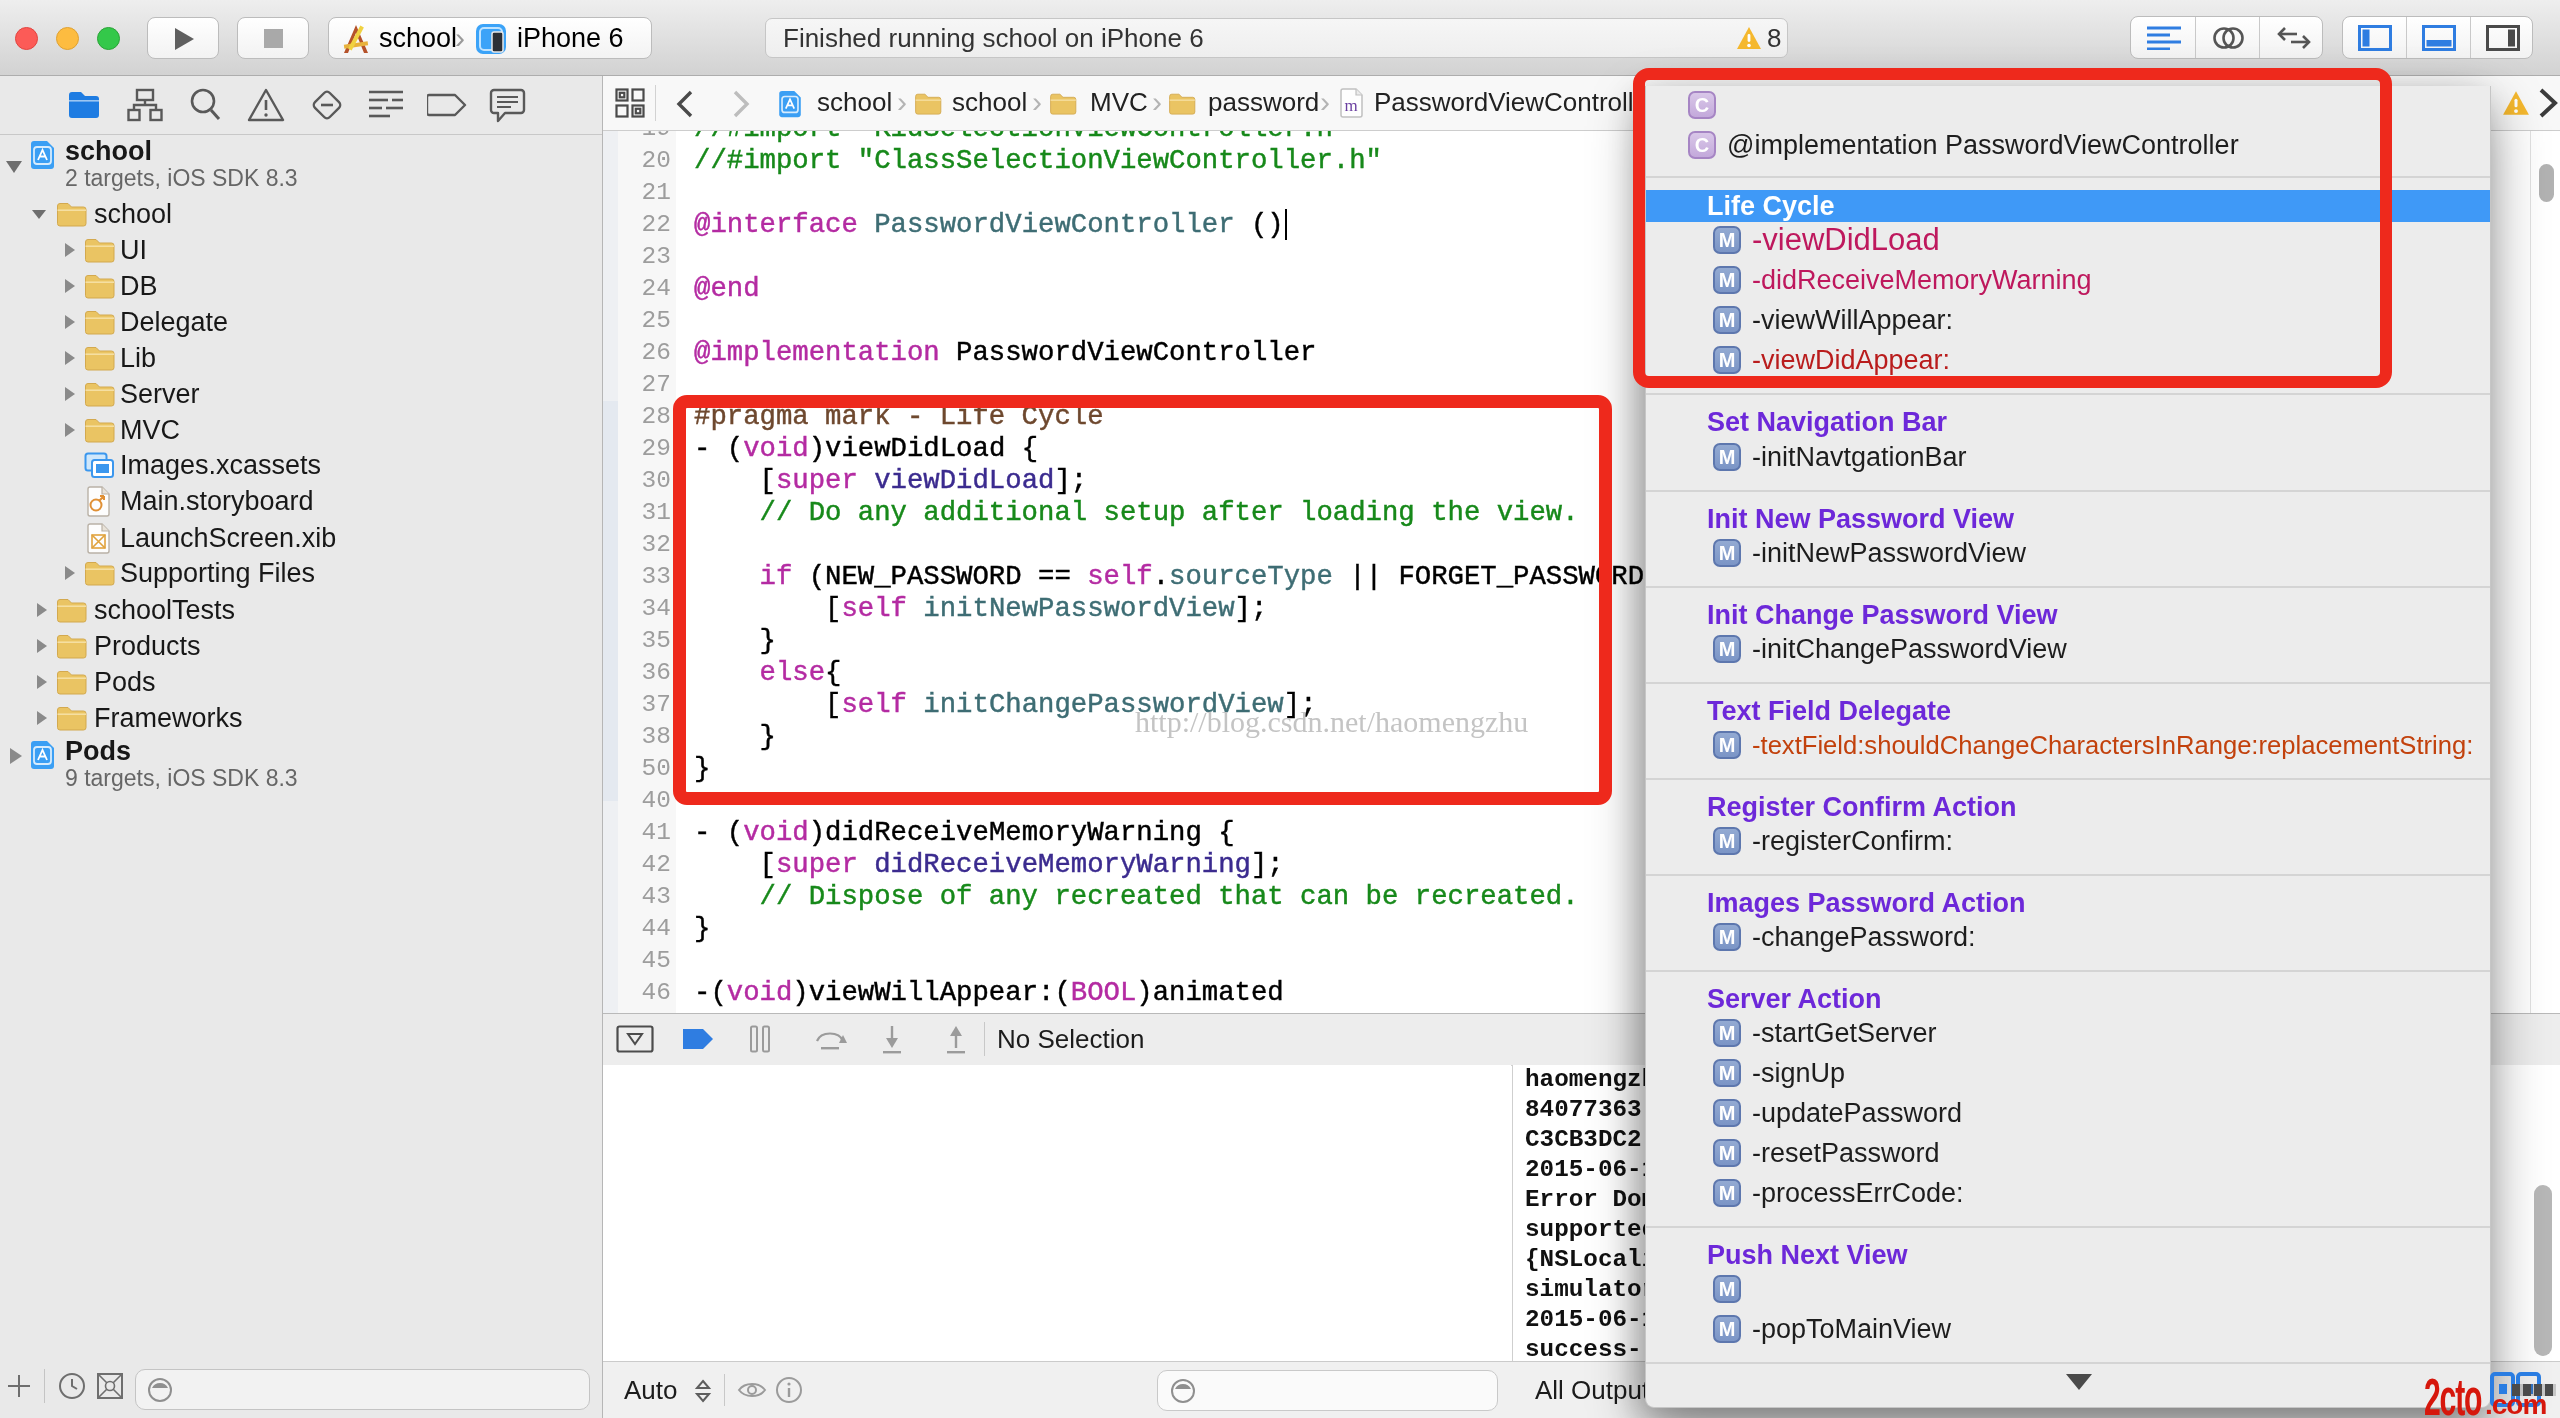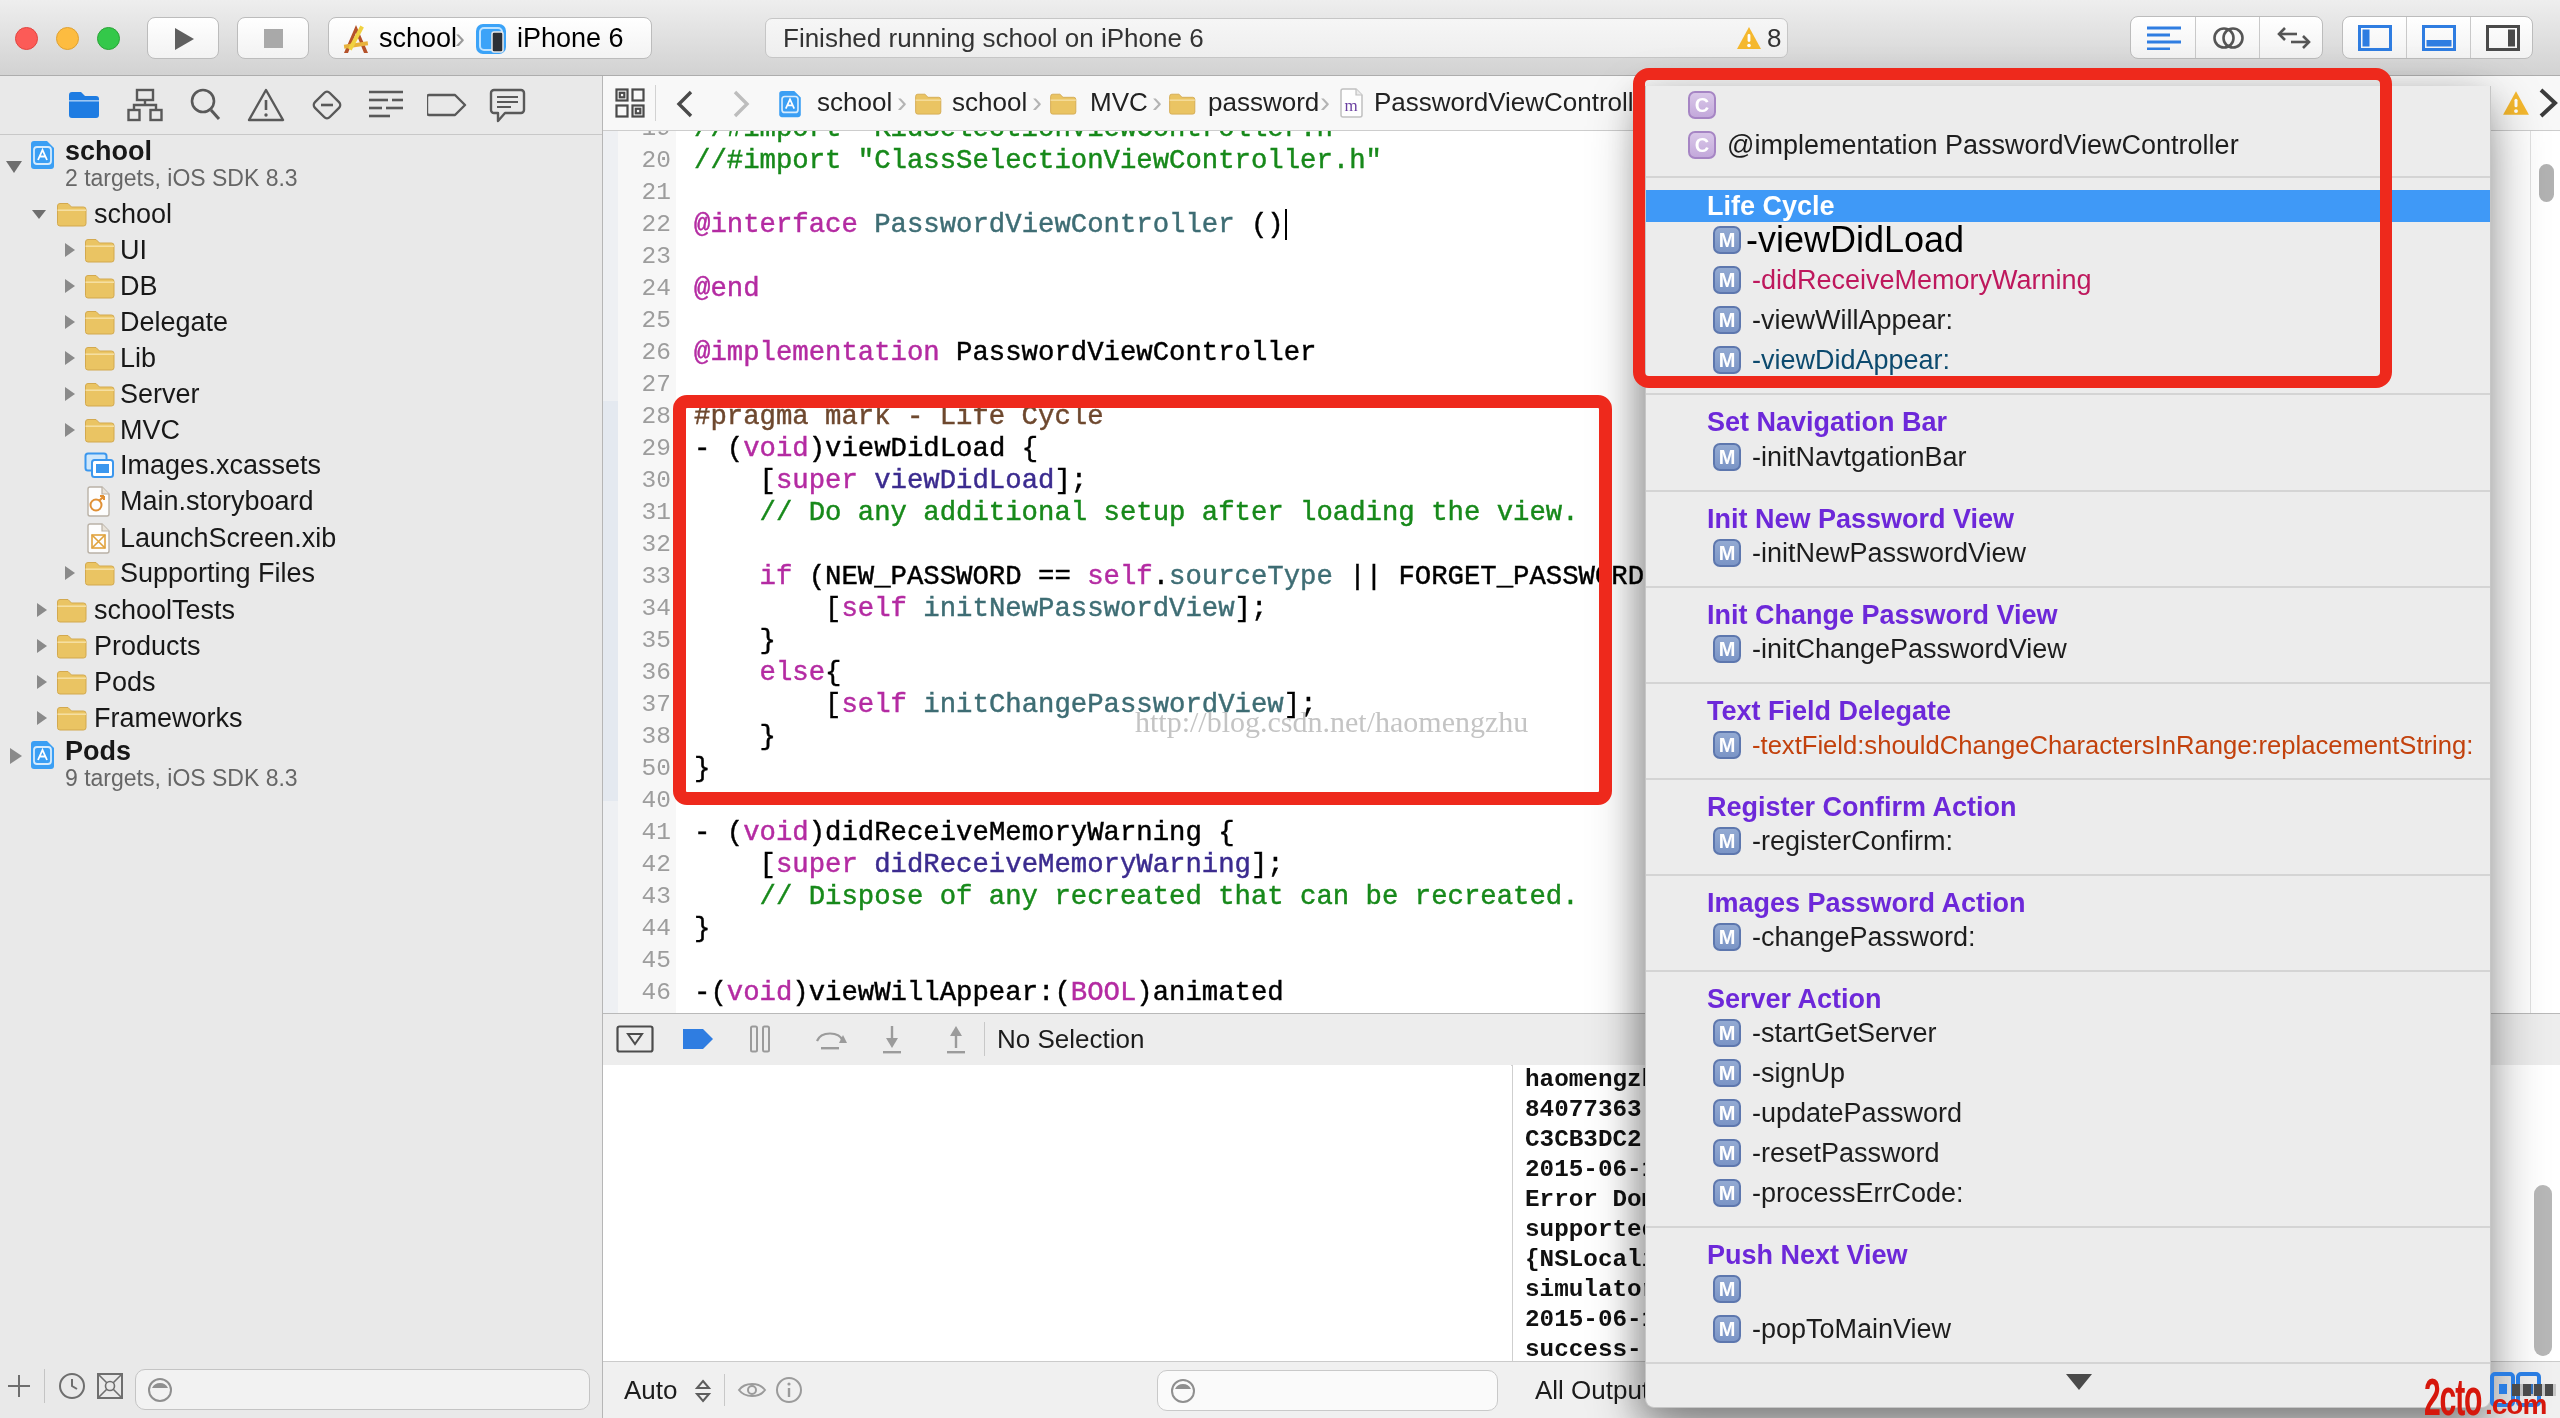--- a/index.html
+++ b/index.html
@@ -530,27 +530,27 @@
 <div class="abs" id="popup" style="left:1645px;top:86px;width:844px;height:1321px;background:#ececec;
      border:1px solid #c6c6c6;border-top:none;border-radius:0 0 9px 9px;
      box-shadow:0 22px 55px rgba(0,0,0,.4), -8px 10px 30px rgba(0,0,0,.18);overflow:hidden">
   <div class="abs" style="left:42px;top:5px;width:28px;height:28px;border-radius:7px;background:linear-gradient(#d9c7e8,#c3a9db);border:2px solid #a685c4;box-sizing:border-box;text-align:center;line-height:24px;font-size:20px;font-weight:bold;color:#fff">C</div>
   <div class="abs" style="left:42px;top:45px;width:28px;height:28px;border-radius:7px;background:linear-gradient(#d9c7e8,#c3a9db);border:2px solid #a685c4;box-sizing:border-box;text-align:center;line-height:24px;font-size:20px;font-weight:bold;color:#fff">C</div>
   <div class="abs" style="left:81px;top:42px;height:34px;line-height:34px;font-size:27px;color:#1d1d1d;white-space:nowrap">@implementation PasswordViewController</div>
   <div class="sep" style="top:90px"></div>
   <div class="abs" style="left:0;top:104px;width:100%;height:32px;background:#3f99f7"></div>
   <div class="abs" style="left:61px;top:104px;height:32px;line-height:32px;font-size:27px;font-weight:bold;color:#fff">Life Cycle</div>
   <div class="abs" style="left:67px;top:140px;width:28px;height:28px;border-radius:7px;background:linear-gradient(#93aad2,#7b95c6);border:2px solid #5d77ae;box-sizing:border-box;text-align:center;line-height:24px;font-size:20px;font-weight:bold;color:#fff">M</div>
-  <div class="abs" style="left:100px;top:137px;height:34px;line-height:34px;font-size:36px;color:#000000;white-space:nowrap">-viewDidLoad</div>
+  <div class="abs" style="left:106px;top:137px;height:34px;line-height:34px;font-size:31px;color:#be185d;white-space:nowrap">-viewDidLoad</div>
   <div class="abs" style="left:67px;top:180px;width:28px;height:28px;border-radius:7px;background:linear-gradient(#93aad2,#7b95c6);border:2px solid #5d77ae;box-sizing:border-box;text-align:center;line-height:24px;font-size:20px;font-weight:bold;color:#fff">M</div>
   <div class="abs" style="left:106px;top:177px;height:34px;line-height:34px;font-size:27px;color:#be185d;white-space:nowrap">-didReceiveMemoryWarning</div>
   <div class="abs" style="left:67px;top:220px;width:28px;height:28px;border-radius:7px;background:linear-gradient(#93aad2,#7b95c6);border:2px solid #5d77ae;box-sizing:border-box;text-align:center;line-height:24px;font-size:20px;font-weight:bold;color:#fff">M</div>
   <div class="abs" style="left:106px;top:217px;height:34px;line-height:34px;font-size:27px;color:#1d1d1d;white-space:nowrap">-viewWillAppear:</div>
   <div class="abs" style="left:67px;top:260px;width:28px;height:28px;border-radius:7px;background:linear-gradient(#93aad2,#7b95c6);border:2px solid #5d77ae;box-sizing:border-box;text-align:center;line-height:24px;font-size:20px;font-weight:bold;color:#fff">M</div>
-  <div class="abs" style="left:106px;top:257px;height:34px;line-height:34px;font-size:27px;color:#0c4a6e;white-space:nowrap">-viewDidAppear:</div>
+  <div class="abs" style="left:106px;top:257px;height:34px;line-height:34px;font-size:27px;color:#b91c1c;white-space:nowrap">-viewDidAppear:</div>
   <div class="sep" style="top:307px"></div>
   <div class="abs phead" style="left:61px;top:319px;height:34px;line-height:34px;font-size:27px;white-space:nowrap">Set Navigation Bar</div>
   <div class="abs" style="left:67px;top:357px;width:28px;height:28px;border-radius:7px;background:linear-gradient(#93aad2,#7b95c6);border:2px solid #5d77ae;box-sizing:border-box;text-align:center;line-height:24px;font-size:20px;font-weight:bold;color:#fff">M</div>
   <div class="abs" style="left:106px;top:354px;height:34px;line-height:34px;font-size:27px;color:#1d1d1d;white-space:nowrap">-initNavtgationBar</div>
   <div class="sep" style="top:404px"></div>
   <div class="abs phead" style="left:61px;top:416px;height:34px;line-height:34px;font-size:27px;white-space:nowrap">Init New Password View</div>
   <div class="abs" style="left:67px;top:453px;width:28px;height:28px;border-radius:7px;background:linear-gradient(#93aad2,#7b95c6);border:2px solid #5d77ae;box-sizing:border-box;text-align:center;line-height:24px;font-size:20px;font-weight:bold;color:#fff">M</div>
   <div class="abs" style="left:106px;top:450px;height:34px;line-height:34px;font-size:27px;color:#1d1d1d;white-space:nowrap">-initNewPasswordView</div>
   <div class="sep" style="top:500px"></div>
   <div class="abs phead" style="left:61px;top:512px;height:34px;line-height:34px;font-size:27px;white-space:nowrap">Init Change Password View</div>

